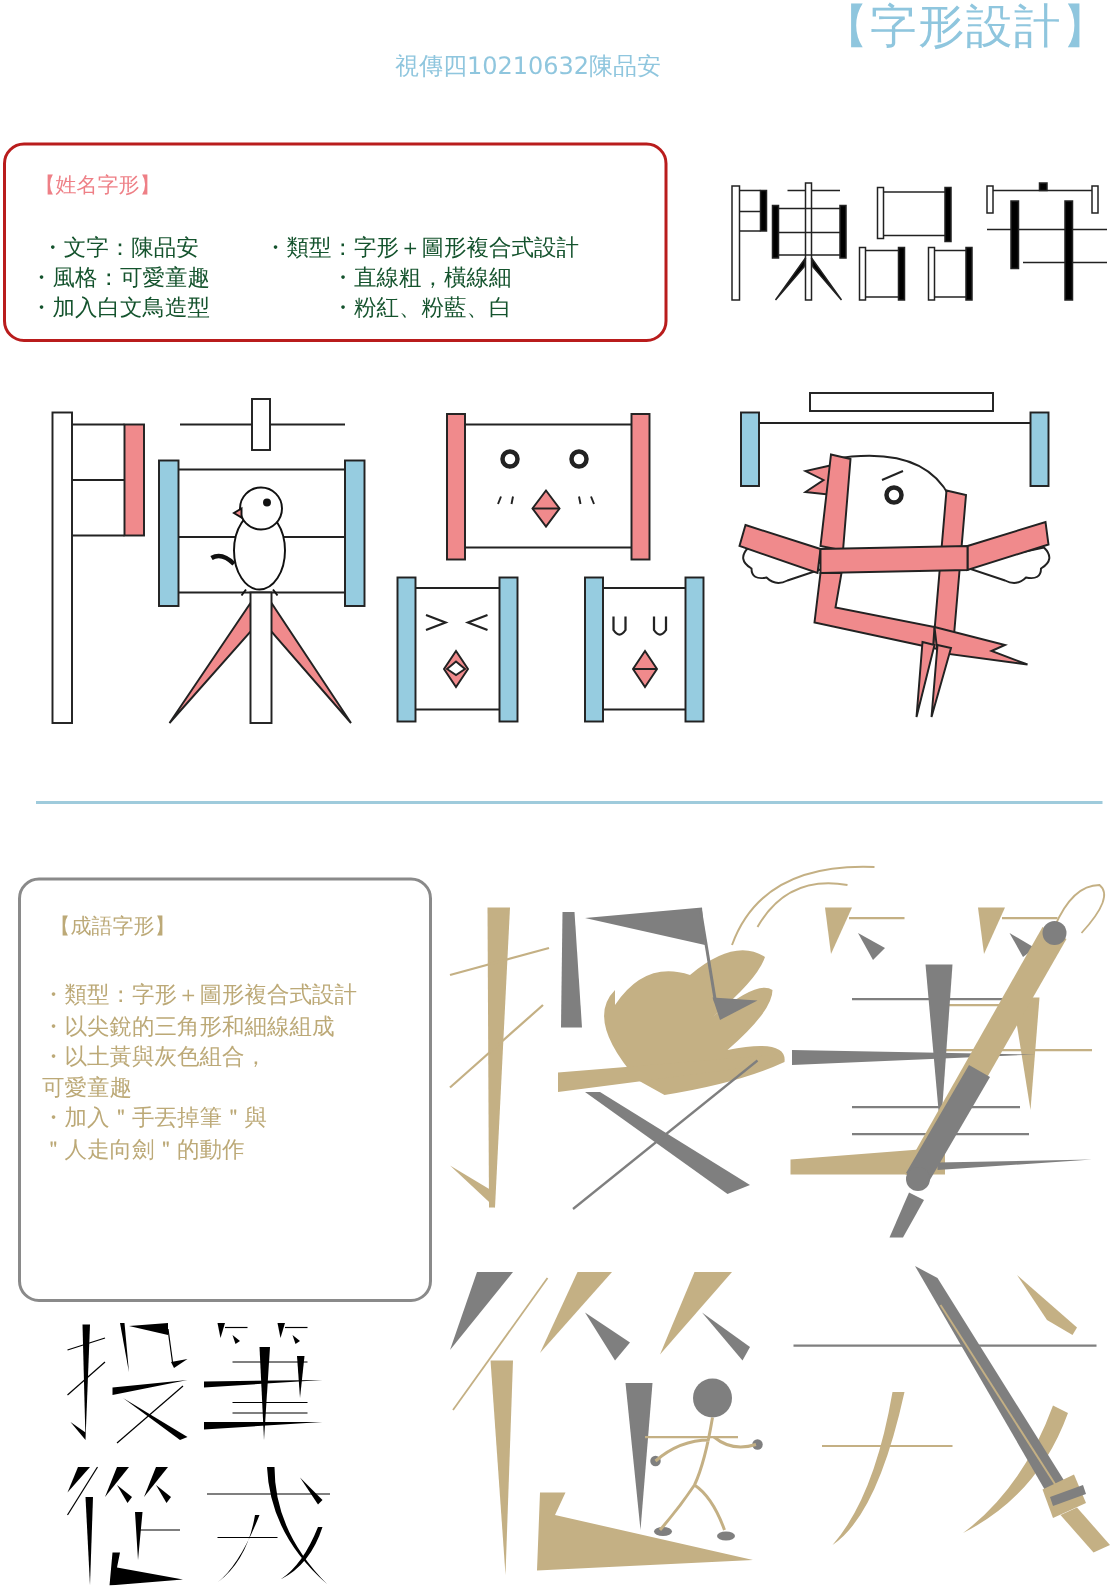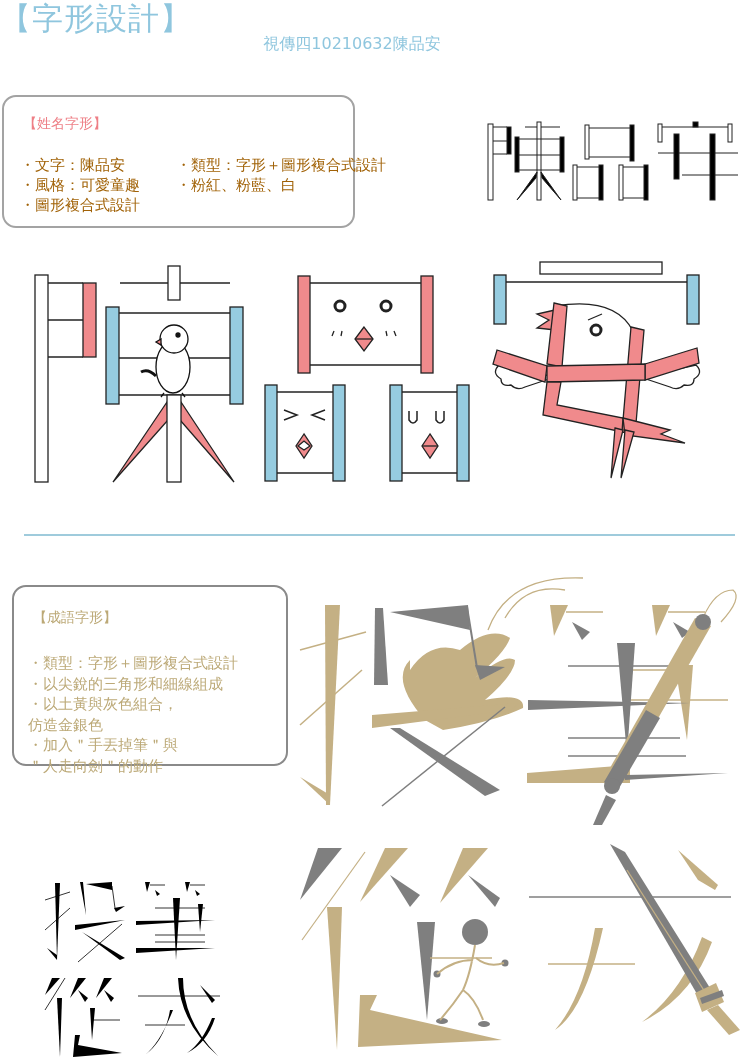--- a/index.html
+++ b/index.html
@@ -1,49 +1,50 @@
 <!DOCTYPE html>
 <html><head>
 <meta charset="utf-8">
 <style>
   html, body { margin: 0; padding: 0; background: #ffffff; }
   body { width: 740px; height: 1057px; position: relative; overflow: hidden;
          font-family: "DejaVu Sans", "Liberation Sans", sans-serif; }
   .abs { position: absolute; }
-  .title { left: 0; width: 740px; top: 0; text-align: left; color: #8fc6de;
+  .title { left: 0; width: 740px; top: 0; text-align: right; color: #8fc6de;
            font-size: 31px; line-height: 36px; letter-spacing: 1px; }
   .subtitle { left: 0; width: 704px; top: 34px; text-align: center; color: #8fc6de;
               font-size: 16px; line-height: 20px; }
   .box { box-sizing: border-box; border-radius: 14px; background: #fff; }
-  .box1 { left: 2px; top: 95px; width: 353px; height: 133px; border: 2px solid #a3a3a3; }
-  .box2 { left: 12px; top: 585px; width: 276px; height: 181px; border: 2px solid #8a8a8a; }
+  .box1 { left: 2px; top: 95px; width: 443px; height: 133px; border: 2px solid #b91c1c; }
+  .box2 { left: 12px; top: 585px; width: 276px; height: 283px; border: 2px solid #8a8a8a; }
   .box1 .hd { position: absolute; left: 19px; top: 18px; color: #ee7f86; font-size: 14px; }
-  .box1 .col { position: absolute; top: 58px; color: #a16207; font-size: 15px; line-height: 20px; white-space: nowrap; }
+  .box1 .col { position: absolute; top: 58px; color: #14532d; font-size: 15px; line-height: 20px; white-space: nowrap; text-align: center; }
   .box1 .col.c1 { left: 16px; }
   .box1 .col.c2 { left: 172px; }
   .box2 .hd { position: absolute; left: 19px; top: 22px; color: #bca977; font-size: 14px; }
   .box2 .list { position: absolute; left: 14px; top: 66px; color: #bca977; font-size: 15px; line-height: 20.5px; white-space: nowrap; }
   .divider { left: 24px; top: 534px; width: 711px; height: 2px; background: #9fcbdc; }
   svg { position: absolute; overflow: visible; }
 </style>
 </head>
 <body>
 
 <div class="abs title">【字形設計】</div>
 <div class="abs subtitle">視傳四10210632陳品安</div>
 
 <div class="abs box box1">
   <div class="hd">【姓名字形】</div>
   <div class="col c1">
     <div>・文字：陳品安</div>
     <div>・風格：可愛童趣</div>
-    <div>・圖形複合式設計</div>
+    <div>・加入白文鳥造型</div>
   </div>
   <div class="col c2">
     <div>・類型：字形＋圖形複合式設計</div>
+    <div>・直線粗，橫線細</div>
     <div>・粉紅、粉藍、白</div>
   </div>
 </div>
 
 <svg style="left:470px;top:110px" width="270" height="110" viewBox="0 0 270 110">
   <g stroke="#222" stroke-width="1" fill="#fff">
 
     <rect x="18" y="14" width="5" height="76"></rect>
     <line x1="23" y1="17" x2="37" y2="17"></line>
       <line x1="23" y1="31" x2="37" y2="31"></line>
@@ -170,21 +171,21 @@
 </svg>
 
 <div class="abs divider"></div>
 
 <div class="abs box box2">
   <div class="hd">【成語字形】</div>
   <div class="list">
     <div>・類型：字形＋圖形複合式設計</div>
     <div>・以尖銳的三角形和細線組成</div>
     <div>・以土黃與灰色組合，</div>
-    <div>  仿造金銀色</div>
+    <div>  可愛童趣</div>
     <div>・加入＂手丟掉筆＂與</div>
     <div>＂人走向劍＂的動作</div>
   </div>
 </div>
 
 <svg style="left:290px;top:570px" width="450" height="260" viewBox="0 0 450 260">
   <g fill="#c4b084">
 
     <polygon points="35,35 50,35 40,235 36,235"></polygon>
     <polygon points="10,207 40,225 40,235"></polygon>

